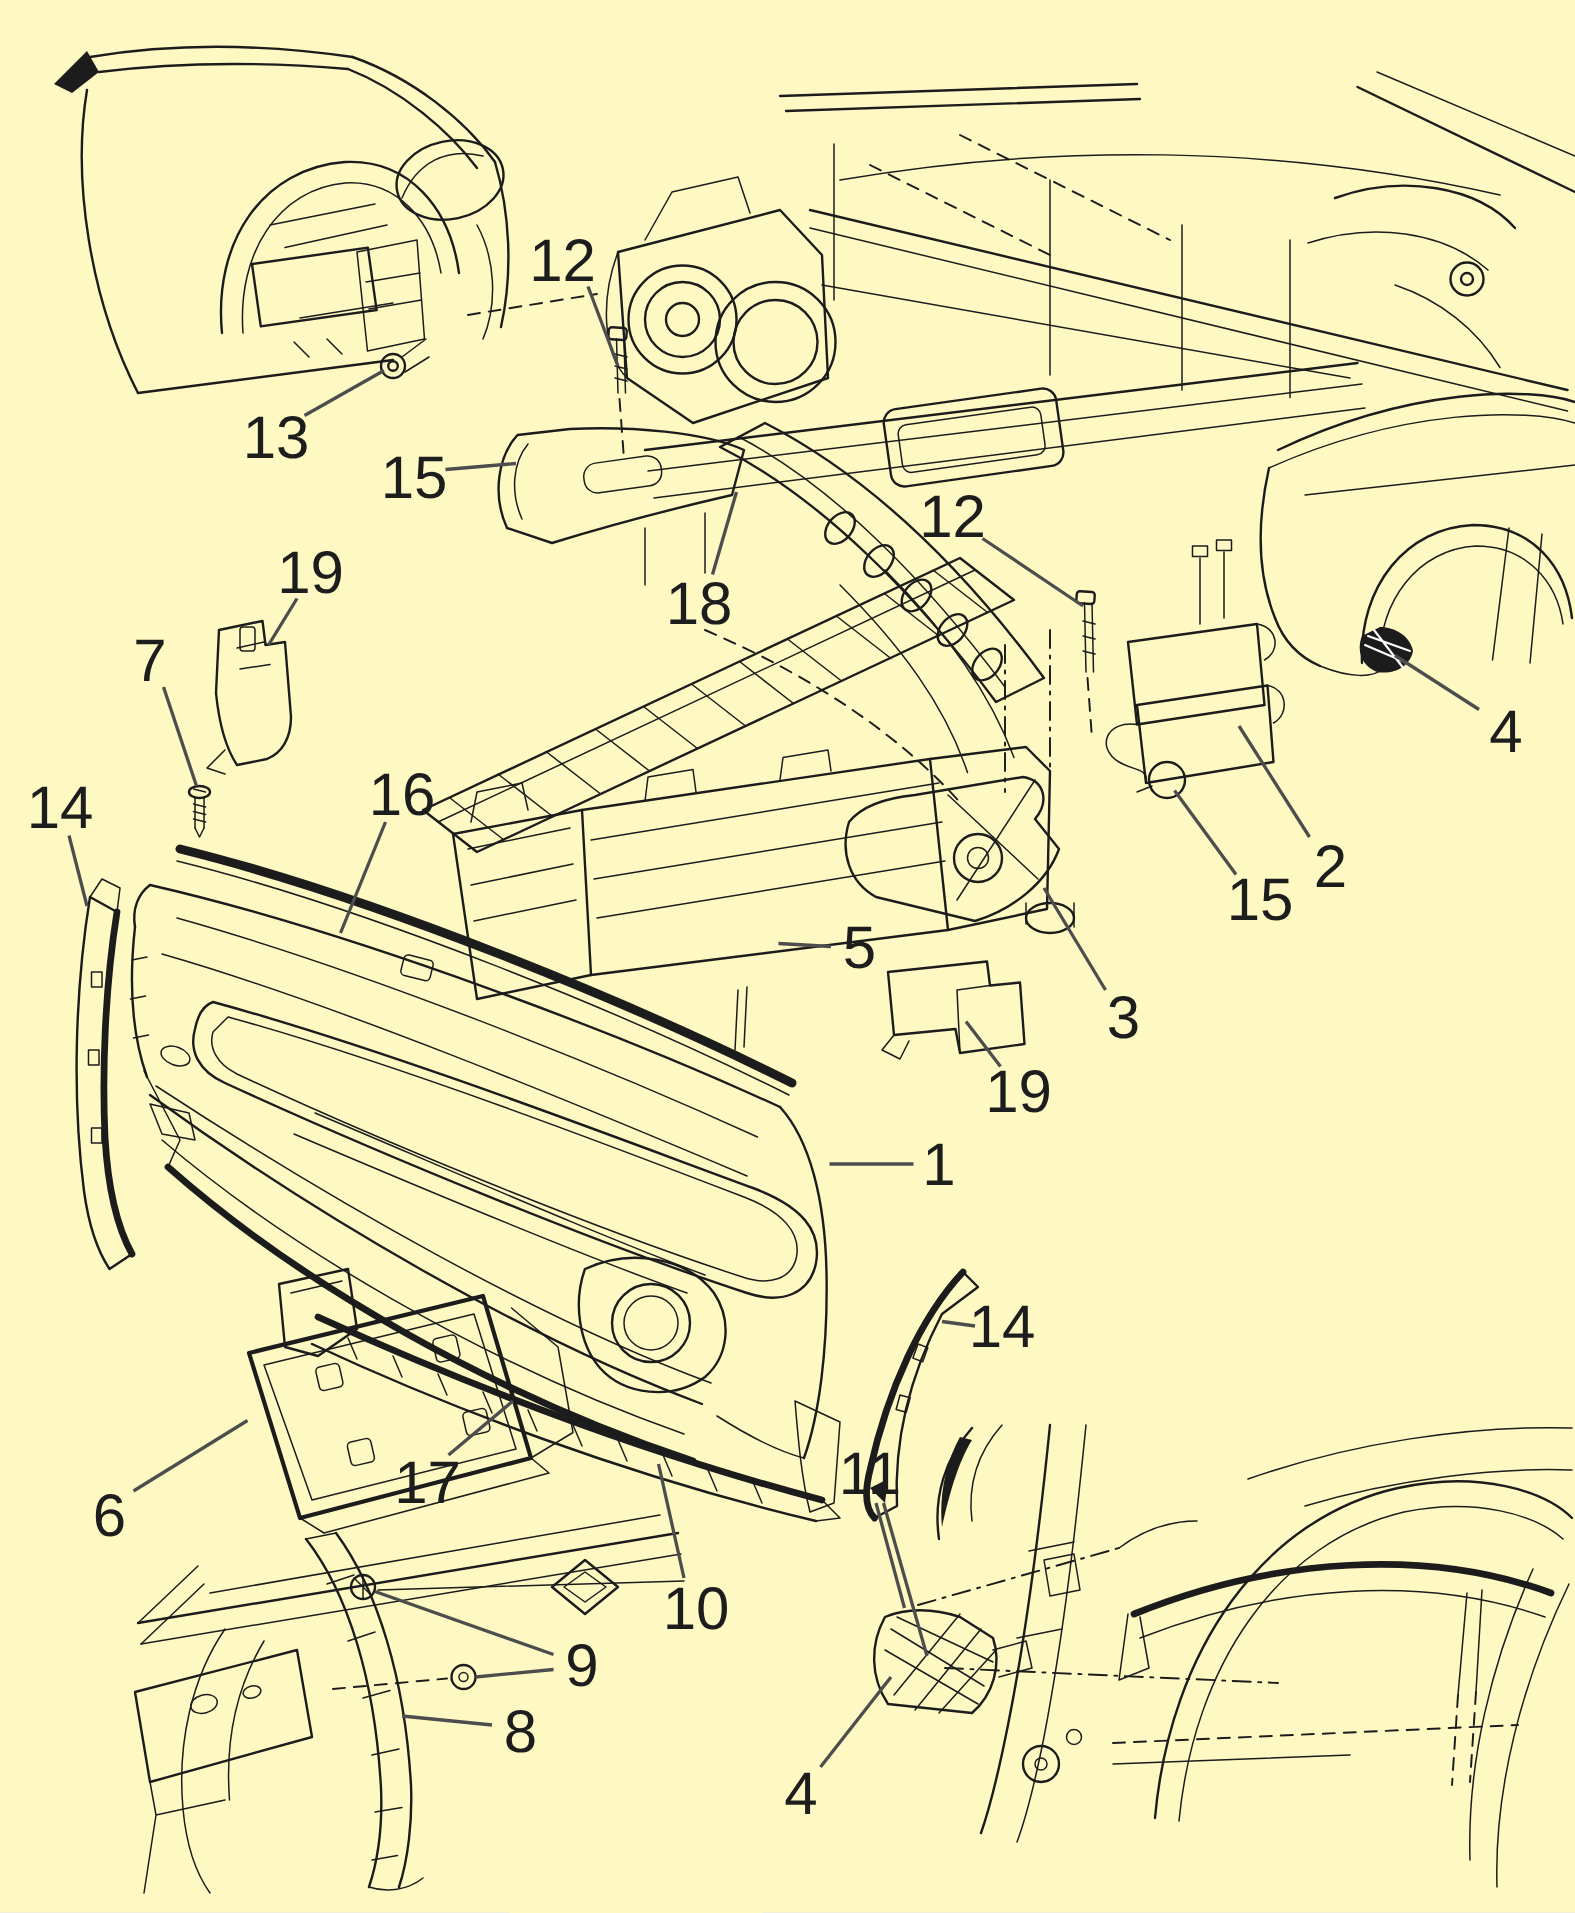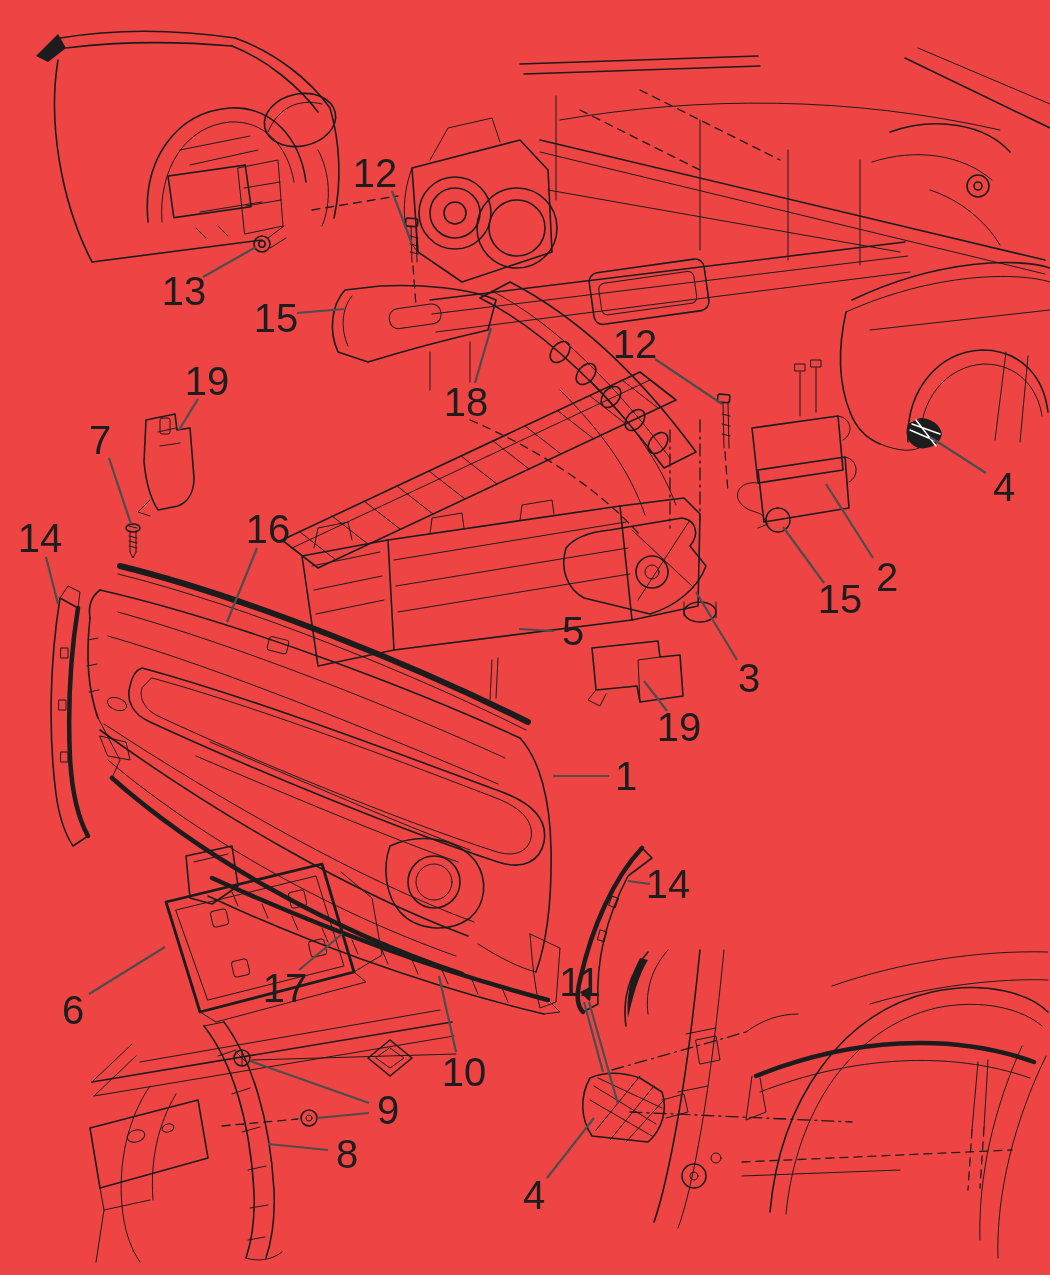--- a/index.html
+++ b/index.html
@@ -1,20 +1,20 @@
 <!DOCTYPE html>
 <html><head>
 <meta charset="utf-8">
 <style>
   html,body{margin:0;padding:0;background:#e8e8e8;}
   .stage{
     position:relative;
     width:1050px;height:1275px;
     margin:0 auto;
-    background:#ef4444;
+    background:#fef9c3;
     overflow:hidden;
     font-family:"Liberation Sans", sans-serif;
   }
   svg{display:block;width:1050px;height:1275px;}
   
   .ln path,.ln circle,.ln ellipse,.ln rect,.ln line{
     fill:none;stroke:#1c1c1c;stroke-width:1.6;
     stroke-linecap:round;stroke-linejoin:round;
   }
   .ln .thin{stroke-width:1;}

